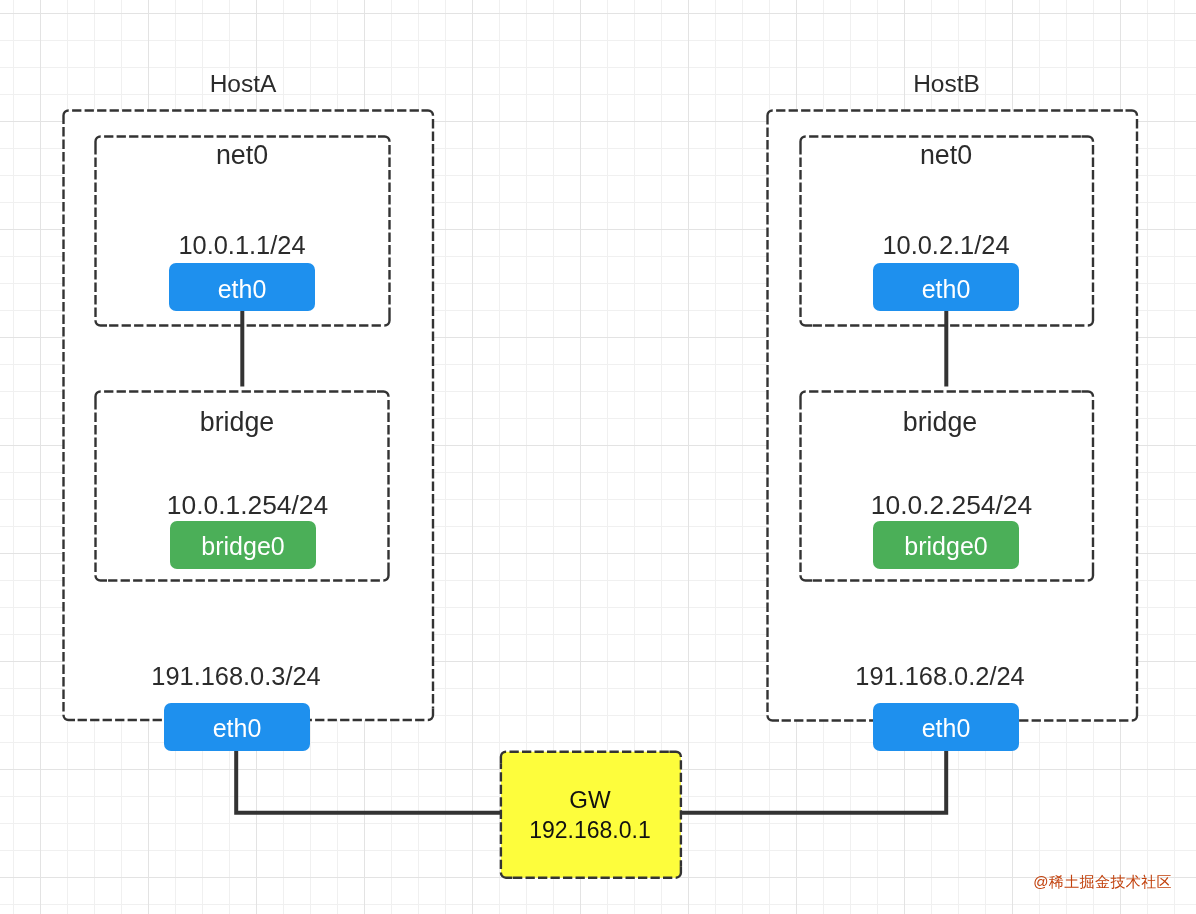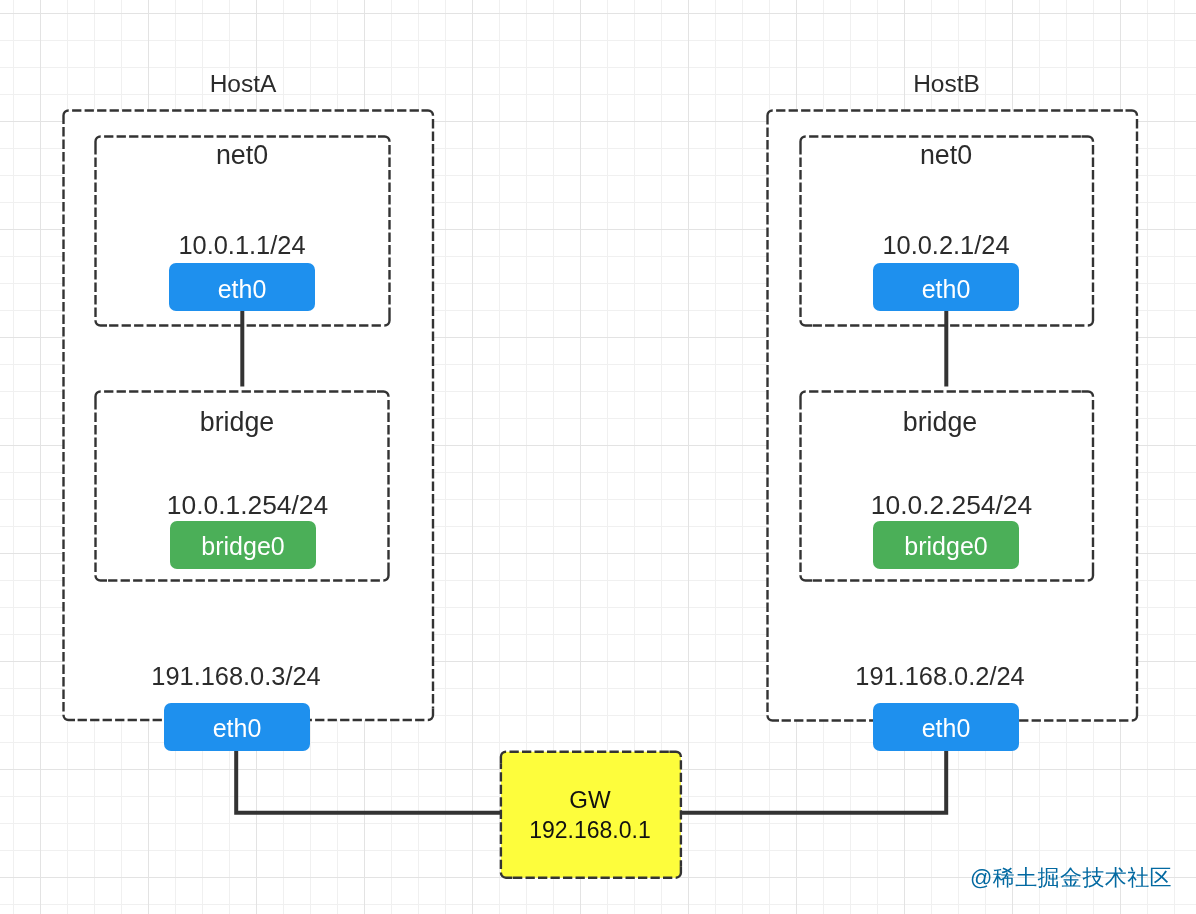--- a/index.html
+++ b/index.html
@@ -24,21 +24,21 @@
   .t-sub{font-size:26.8px;fill:#2b2b2b;}
   .t-ip{font-size:25.4px;fill:#2b2b2b;}
   .t-ipw{font-size:26.4px;fill:#2b2b2b;}
   .t-chip{font-size:25px;fill:#ffffff;}
   .t-gw{font-size:24px;fill:#111111;}
   .t-gwip{font-size:23px;fill:#111111;}
   .boxcorner,.boxedge{fill:none;stroke:#333333;stroke-width:2.4;stroke-linecap:butt;}
   .boxedge{stroke-dasharray:9.3 3.2;}
   .boxfill{stroke:none;}
   .wire{stroke:#333333;stroke-width:4;fill:none;stroke-linecap:butt;stroke-linejoin:miter;}
-  .wm{position:absolute;color:#0369a1;font-size:22px;letter-spacing:0.4px;line-height:1;}
+  .wm{position:absolute;color:#c2410c;font-size:15px;letter-spacing:0.4px;line-height:1;}
 </style>
 </head>
 <body>
 
 <div id="canvas">
   <div class="grid"></div>
   <div class="grid-minor"></div>
   <div class="grid-major"></div>
 
   <svg class="layer" width="1196" height="914">

